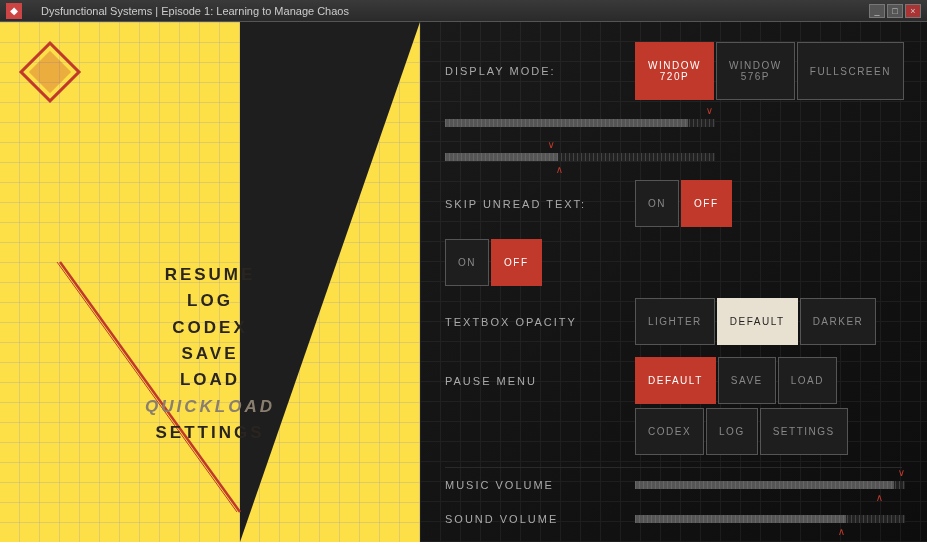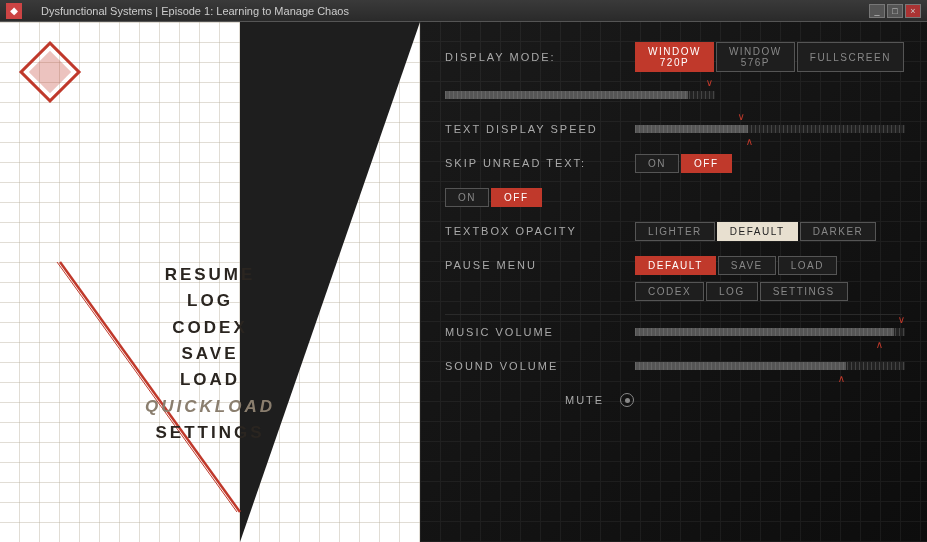--- a/index.html
+++ b/index.html
@@ -65,21 +65,21 @@
       height: 520px;
       display: flex;
       position: relative;
       overflow: hidden;
     }
 
     
     #left-panel {
       width: 420px;
       height: 520px;
-      background: #ffffff;
+      background: #fde047;
       position: relative;
       overflow: hidden;
       flex-shrink: 0;
     }
 
     
     #left-panel::before {
       content: '';
       position: absolute;
       top: 0; left: 0; right: 0; bottom: 0;
@@ -202,21 +202,21 @@
       margin-right: 10px;
       text-transform: uppercase;
     }
 
     
     .btn-group {
       display: flex;
       gap: 2px;
     }
     .setting-btn {
-      padding: 3px 12px;
+      padding: 17px 12px;
       font-size: 10px;
       letter-spacing: 1.5px;
       border: 1px solid #555;
       background: #1e1e1e;
       color: #888;
       cursor: pointer;
       text-transform: uppercase;
       font-family: 'Arial Narrow', Arial, sans-serif;
     }
     .setting-btn.active-red {
@@ -353,21 +353,20 @@
       <div class="setting-row">
         <div class="slider-wrapper">
           <div style="position:absolute; top:-8px; right:2px; color:#c0392b; font-size:10px;">∨</div>
           <div class="slider-detailed" style="width:270px;">
             <div class="slider-detailed-fill" style="width:90%;"></div>
           </div>
         </div>
       </div>
 
       <div class="setting-row">
-        <span class="setting-label">TEXT DISPLAY SPEED</span>
         <div class="slider-wrapper">
           <div style="position:absolute; top:-8px; left:38%; color:#c0392b; font-size:10px;">∨</div>
           <div class="slider-detailed" style="width:270px;">
             <div class="slider-detailed-fill" style="width:42%;"></div>
           </div>
           <div style="position:absolute; bottom:-8px; left:41%; color:#c0392b; font-size:10px;">∧</div>
         </div>
       </div>
 
       <div class="setting-row">

